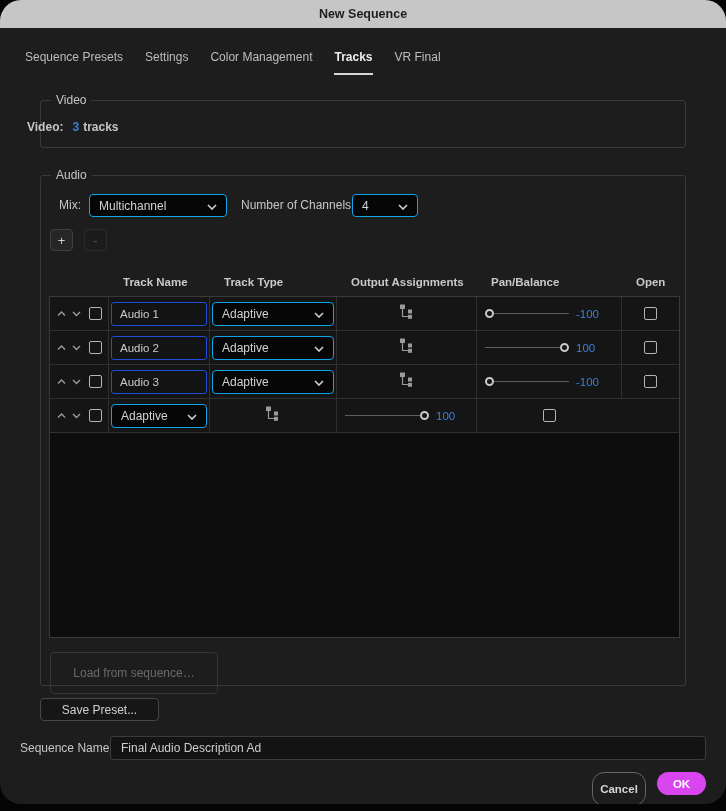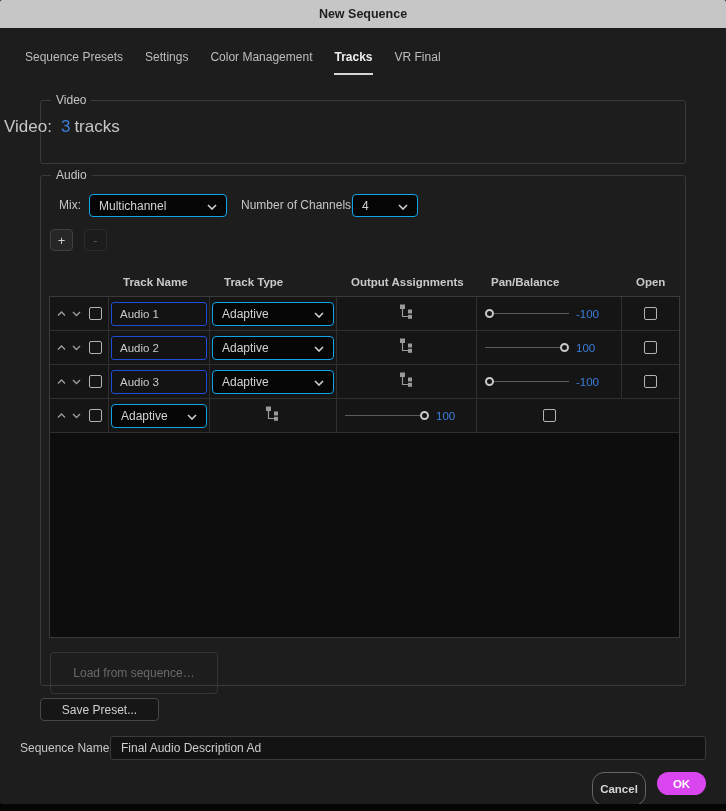--- a/index.html
+++ b/index.html
@@ -1,45 +1,45 @@
 <!DOCTYPE html>
 <html><head>
 <meta charset="utf-8">
 <style>
   * { box-sizing: border-box; margin: 0; padding: 0; }
   html, body { width: 726px; height: 811px; background: #050505; }
   body { font-family: "Liberation Sans", "DejaVu Sans", sans-serif; color: #c6c6c6; }
 
   .dialog {
     position: absolute; left: 0; top: 0; width: 726px; height: 804px;
-    background: #1d1d1d; border-radius: 2px; overflow: hidden;
+    background: #1d1d1d; border-radius: 21px; overflow: hidden;
   }
 
   
   .titlebar {
     position: absolute; left: 0; top: 0; width: 100%; height: 28px;
     background: #c6c6c6; display: flex; align-items: center; justify-content: center;
   }
   .titlebar .title { font-size: 12.5px; font-weight: 700; color: #1e1e1e; }
 
   
   .tabs { position: absolute; left: 25px; top: 50px; display: flex; gap: 22px; }
   .tab { font-size: 12px; color: #bdbdbd; padding-bottom: 9px; cursor: default; }
   .tab[data-active="true"] { color: #ededed; font-weight: 700; border-bottom: 2px solid #d6d6d6; }
 
   
   .fieldset { position: absolute; border: 1px solid #3a3a3a; border-radius: 3px; }
   .fieldset .legend {
     position: absolute; top: -8px; left: 10px; background: #1d1d1d;
     padding: 0 5px; font-size: 12px; color: #c6c6c6;
   }
-  .fs-video { left: 40px; top: 100px; width: 646px; height: 64px; }
+  .fs-video { left: 40px; top: 100px; width: 646px; height: 48px; }
   .fs-audio { left: 40px; top: 175px; width: 646px; height: 511px; }
 
-  .video-line { position: absolute; left: 4px; top: 119px; font-size: 17px; line-height: 16px; }
+  .video-line { position: absolute; left: 27px; top: 119px; font-size: 12px; line-height: 16px; font-weight: bold; }
   .video-line .count { color: #3d7edb; margin: 0 4px 0 9px; }
 
   
   .label12 { font-size: 12px; color: #c6c6c6; }
   .mix-label { position: absolute; left: 59px; top: 194px; line-height: 23px; }
   .channels-label { position: absolute; left: 241px; top: 194px; line-height: 23px; }
 
   .dropdown {
     background: #060606; border: 1px solid #0ea5e9; border-radius: 4px;
     display: flex; align-items: center; justify-content: space-between;

